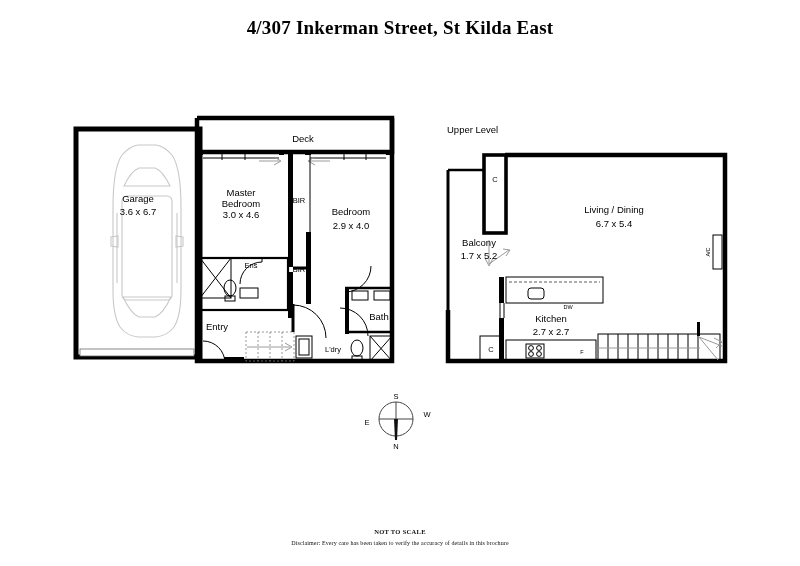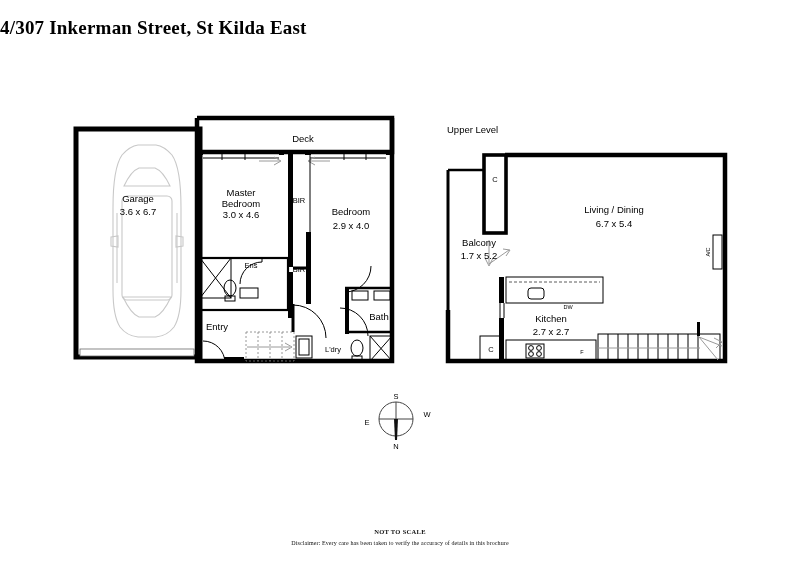--- a/index.html
+++ b/index.html
@@ -18,20 +18,21 @@
   #page {
     position: relative;
     width: 800px;
     height: 566px;
   }
   #title {
     position: absolute;
     top: 17px;
     left: 0;
     width: 800px;
+    text-align: center;
     font-family: "Liberation Serif", serif;
     font-weight: bold;
     font-size: 19px;
     letter-spacing: 0.2px;
     color: #000;
   }
   #planSvgWrap {
     position: absolute;
     top: 0;
     left: 0;

